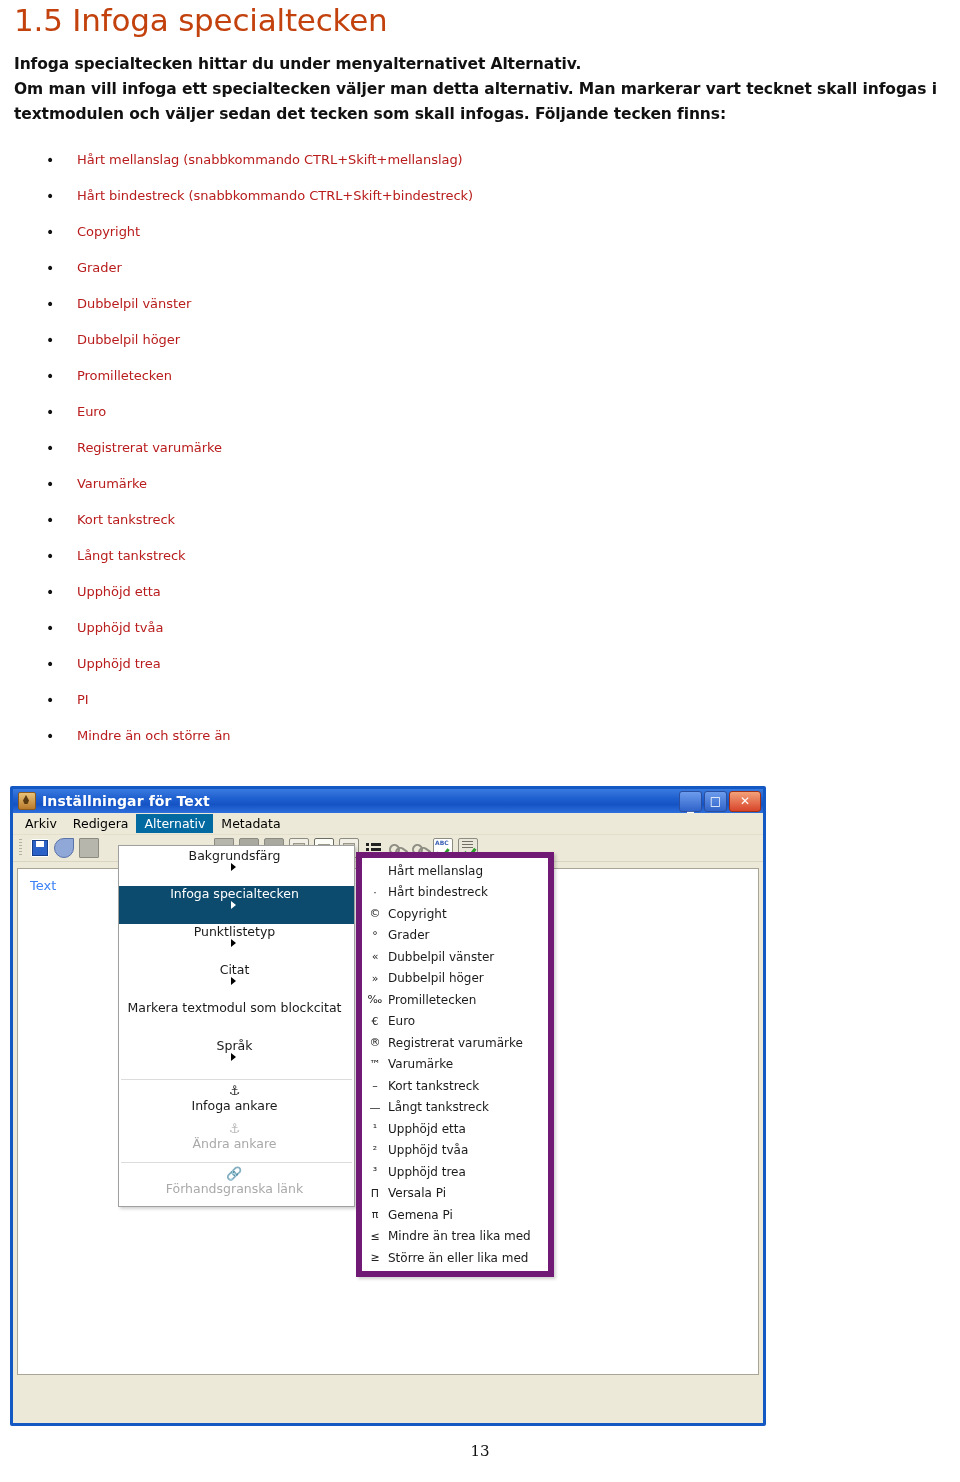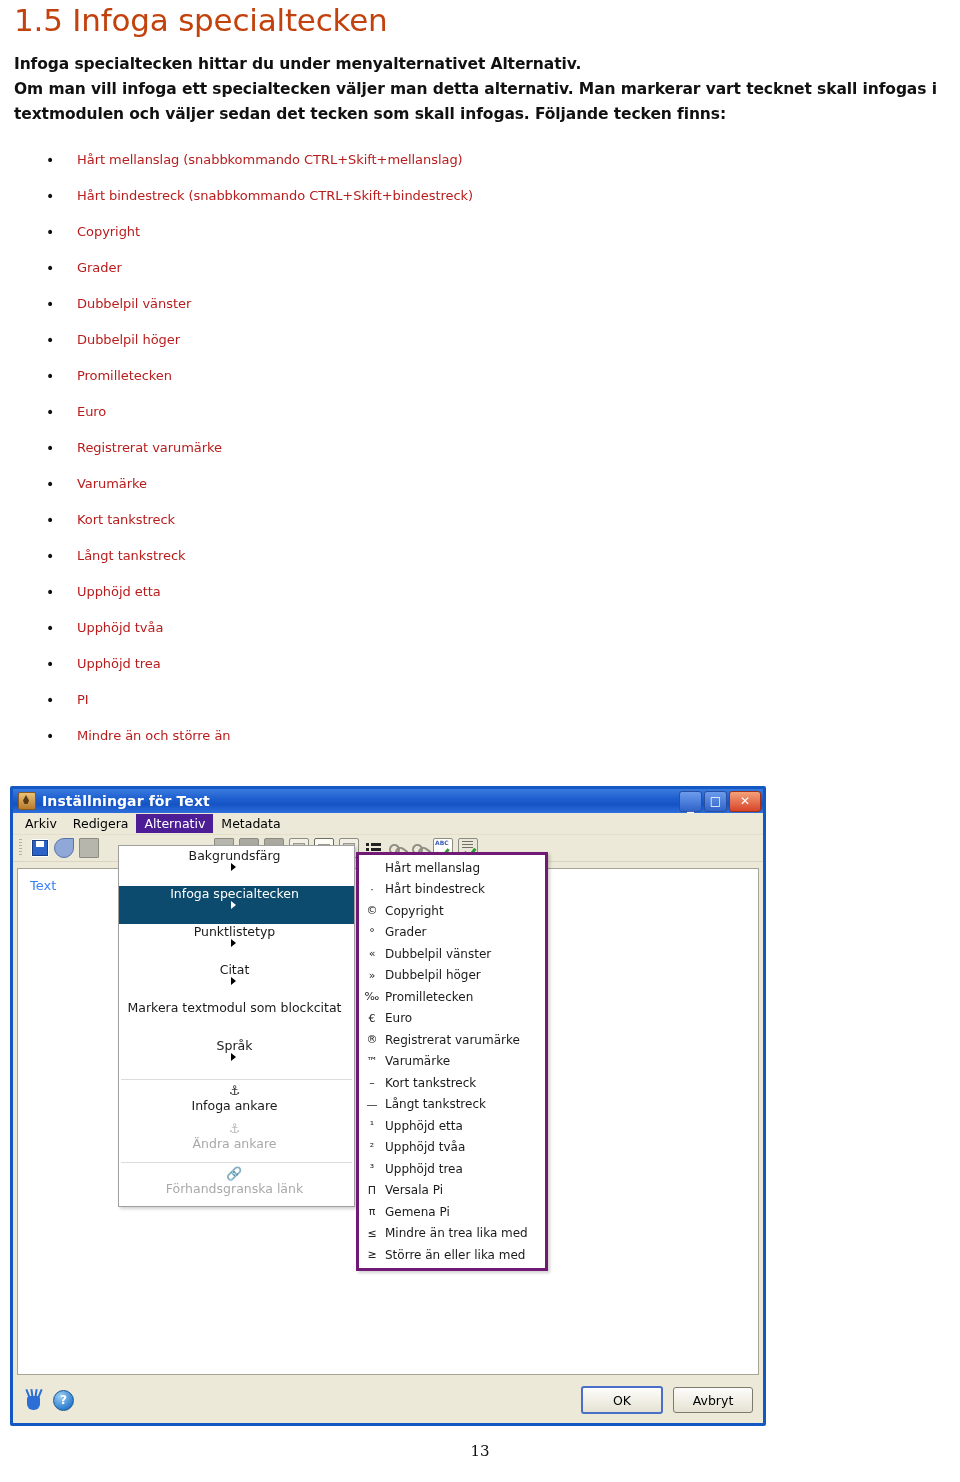--- a/index.html
+++ b/index.html
@@ -158,21 +158,21 @@
     color: #000;
     border-bottom: 1px solid #e3dfcb;
     position: relative;
     z-index: 5;
   }
   .menubar .mi {
     padding: 2px 8px;
     white-space: nowrap;
   }
   .menubar .mi.active {
-    background: #4c1d95;
+    background: #0369a1;
     color: #fff;
   }
 
   .toolbar {
     height: 26px;
     background: #ece9d8;
     display: flex;
     align-items: center;
     padding-left: 6px;
     gap: 5px;
@@ -399,21 +399,21 @@
     margin: 3px 2px;
   }
 
   
   .submenu {
     position: absolute;
     left: 343px;
     top: 63px;
     width: 186px;
     background: #ffffff;
-    border: 3px solid #701a75;
+    border: 6px solid #701a75;
     box-shadow: 2px 2px 3px rgba(0,0,0,0.18);
     z-index: 25;
     padding: 2px 0;
   }
   .submenu .row {
     height: 21.5px;
     display: flex;
     align-items: center;
     font-size: 12px;
     color: #1a1a1a;
@@ -638,29 +638,16 @@
     <div class="row">
       <span class="ico">≤</span>
       <span class="lbl">Mindre än trea lika med</span>
     </div>
     <div class="row">
       <span class="ico">≥</span>
       <span class="lbl">Större än eller lika med</span>
     </div>
   </div>
 
-  <div class="dlgfooter">
-    <span class="hand-icon">
-      <span class="f f1"></span>
-        <span class="f f2"></span>
-        <span class="f f3"></span>
-        <span class="f f4"></span>
-      <span class="palm"></span>
-    </span>
-    <span class="help-icon"></span>
-    <span class="footer-spacer"></span>
-    <span class="dlgbtn default">OK</span>
-    <span class="dlgbtn">Avbryt</span>
-  </div>
 
 </div>
 
 <div class="pagenum">13</div>
 
 </body></html>

